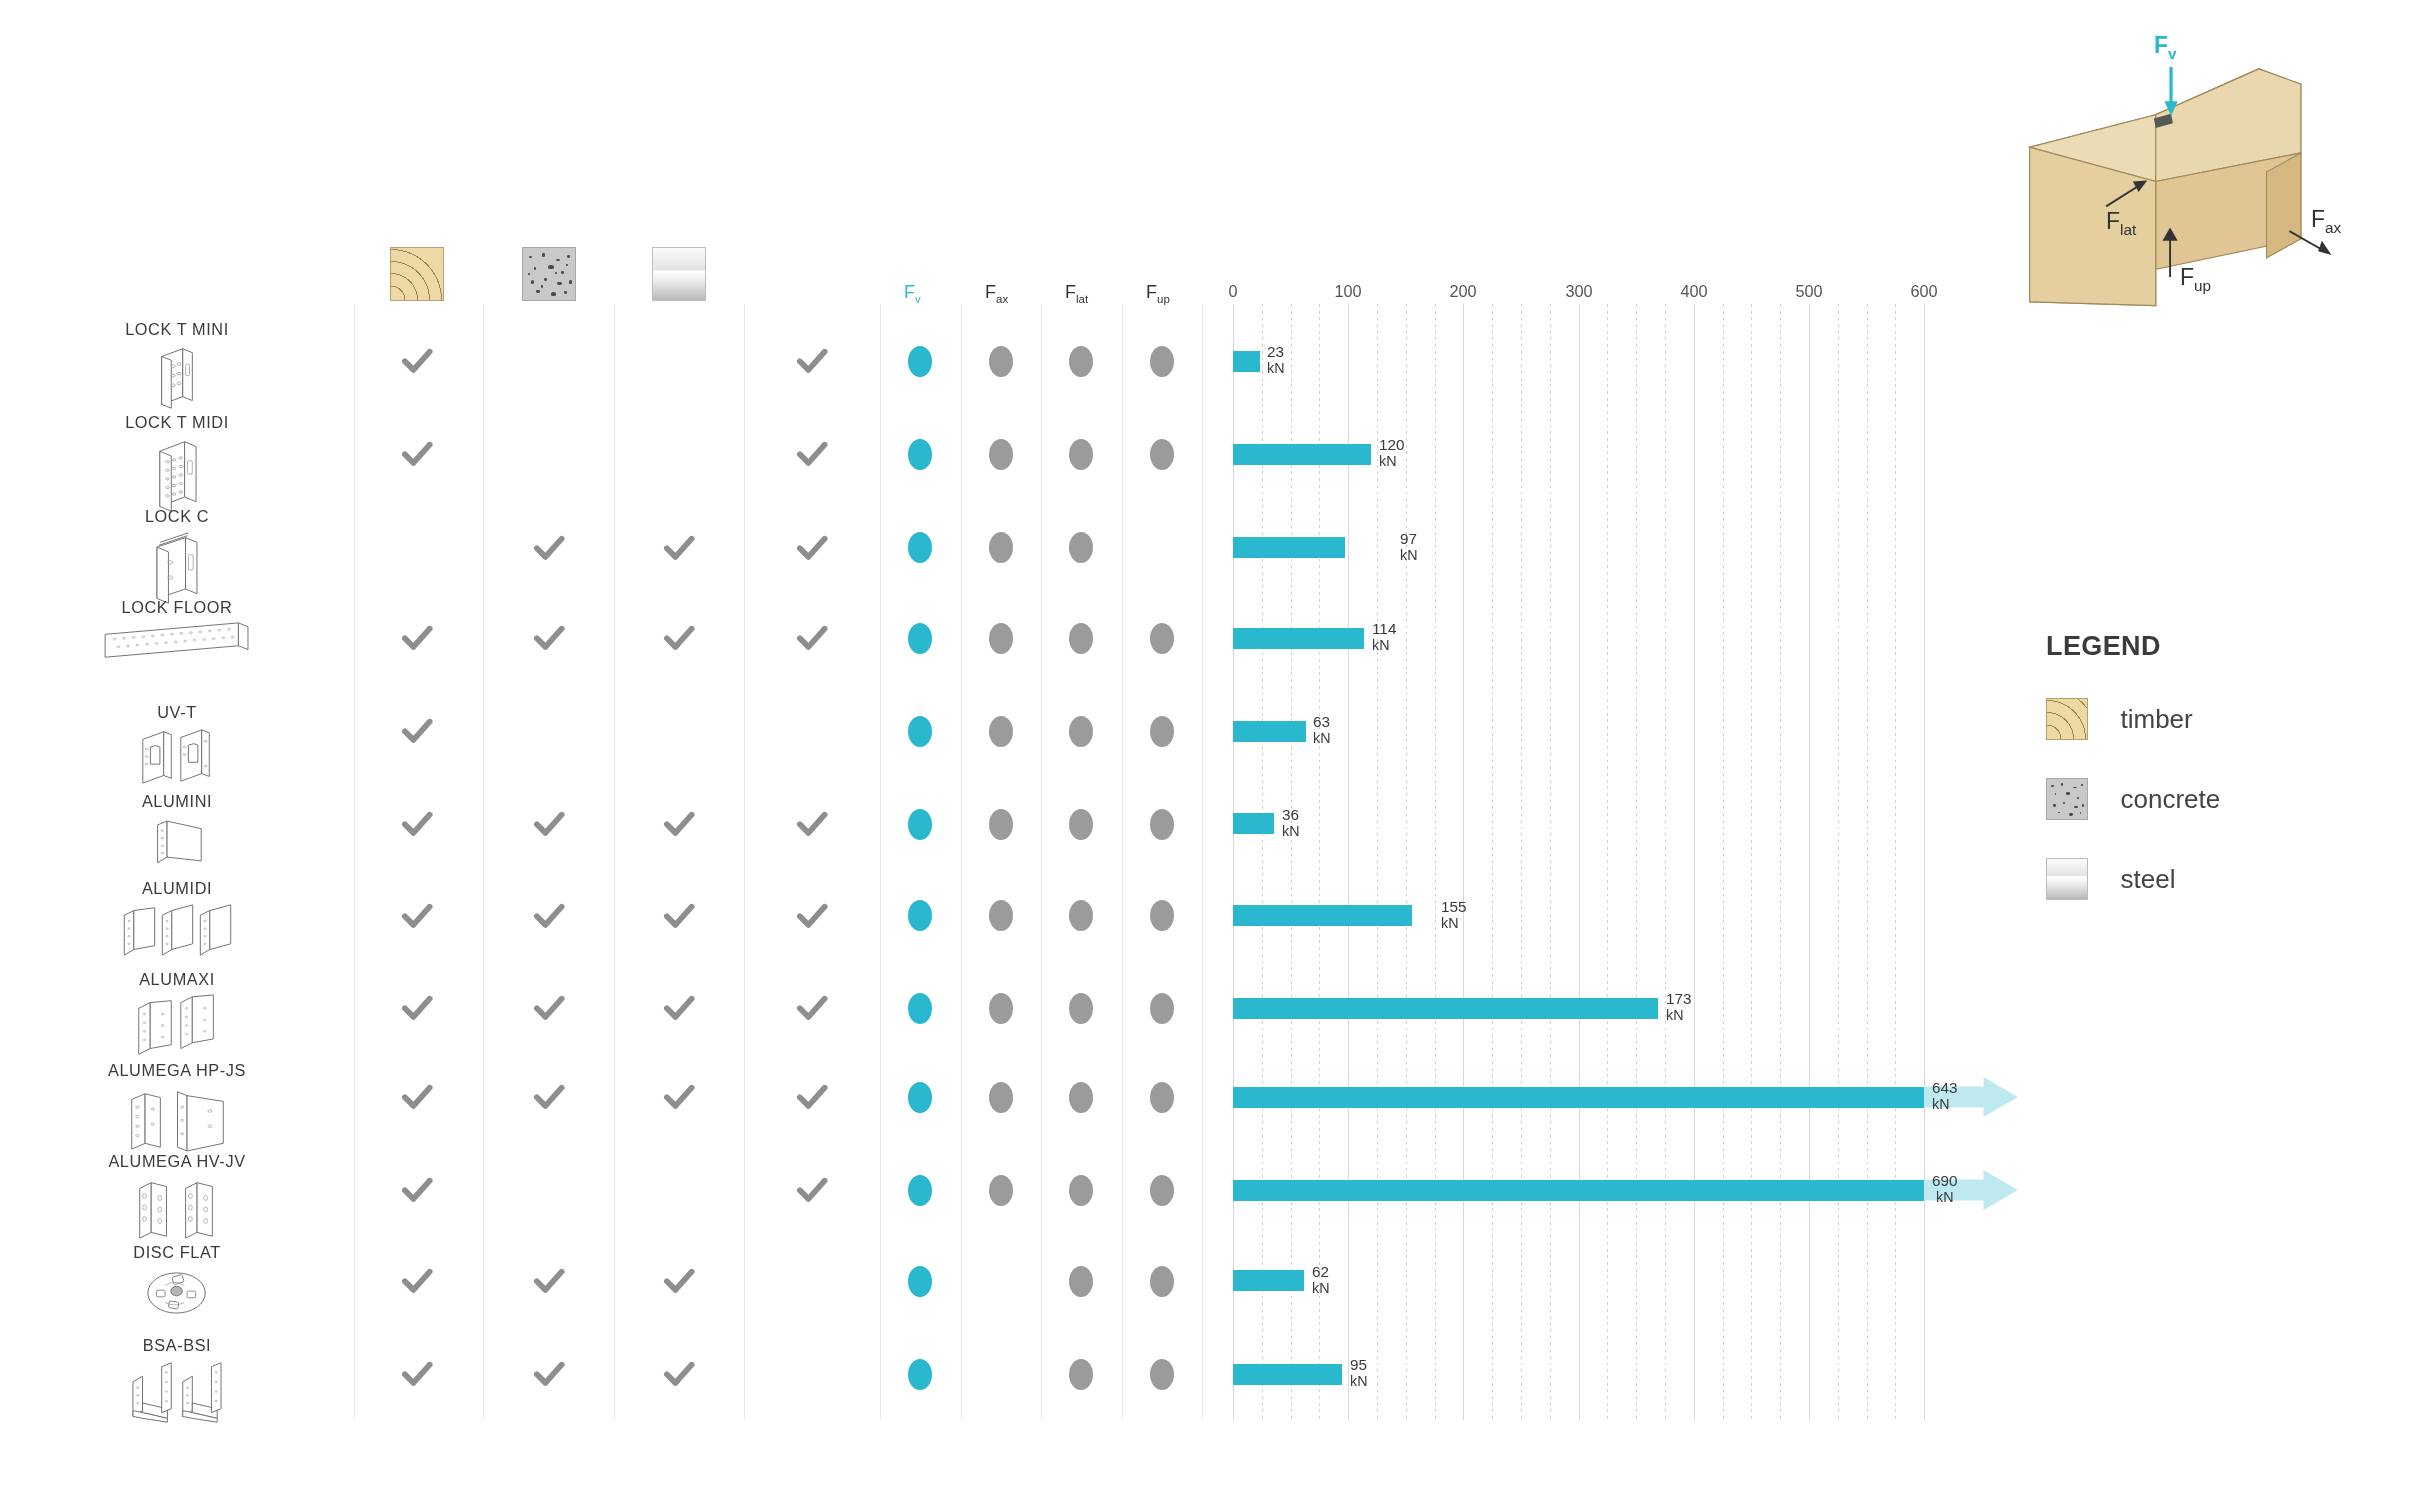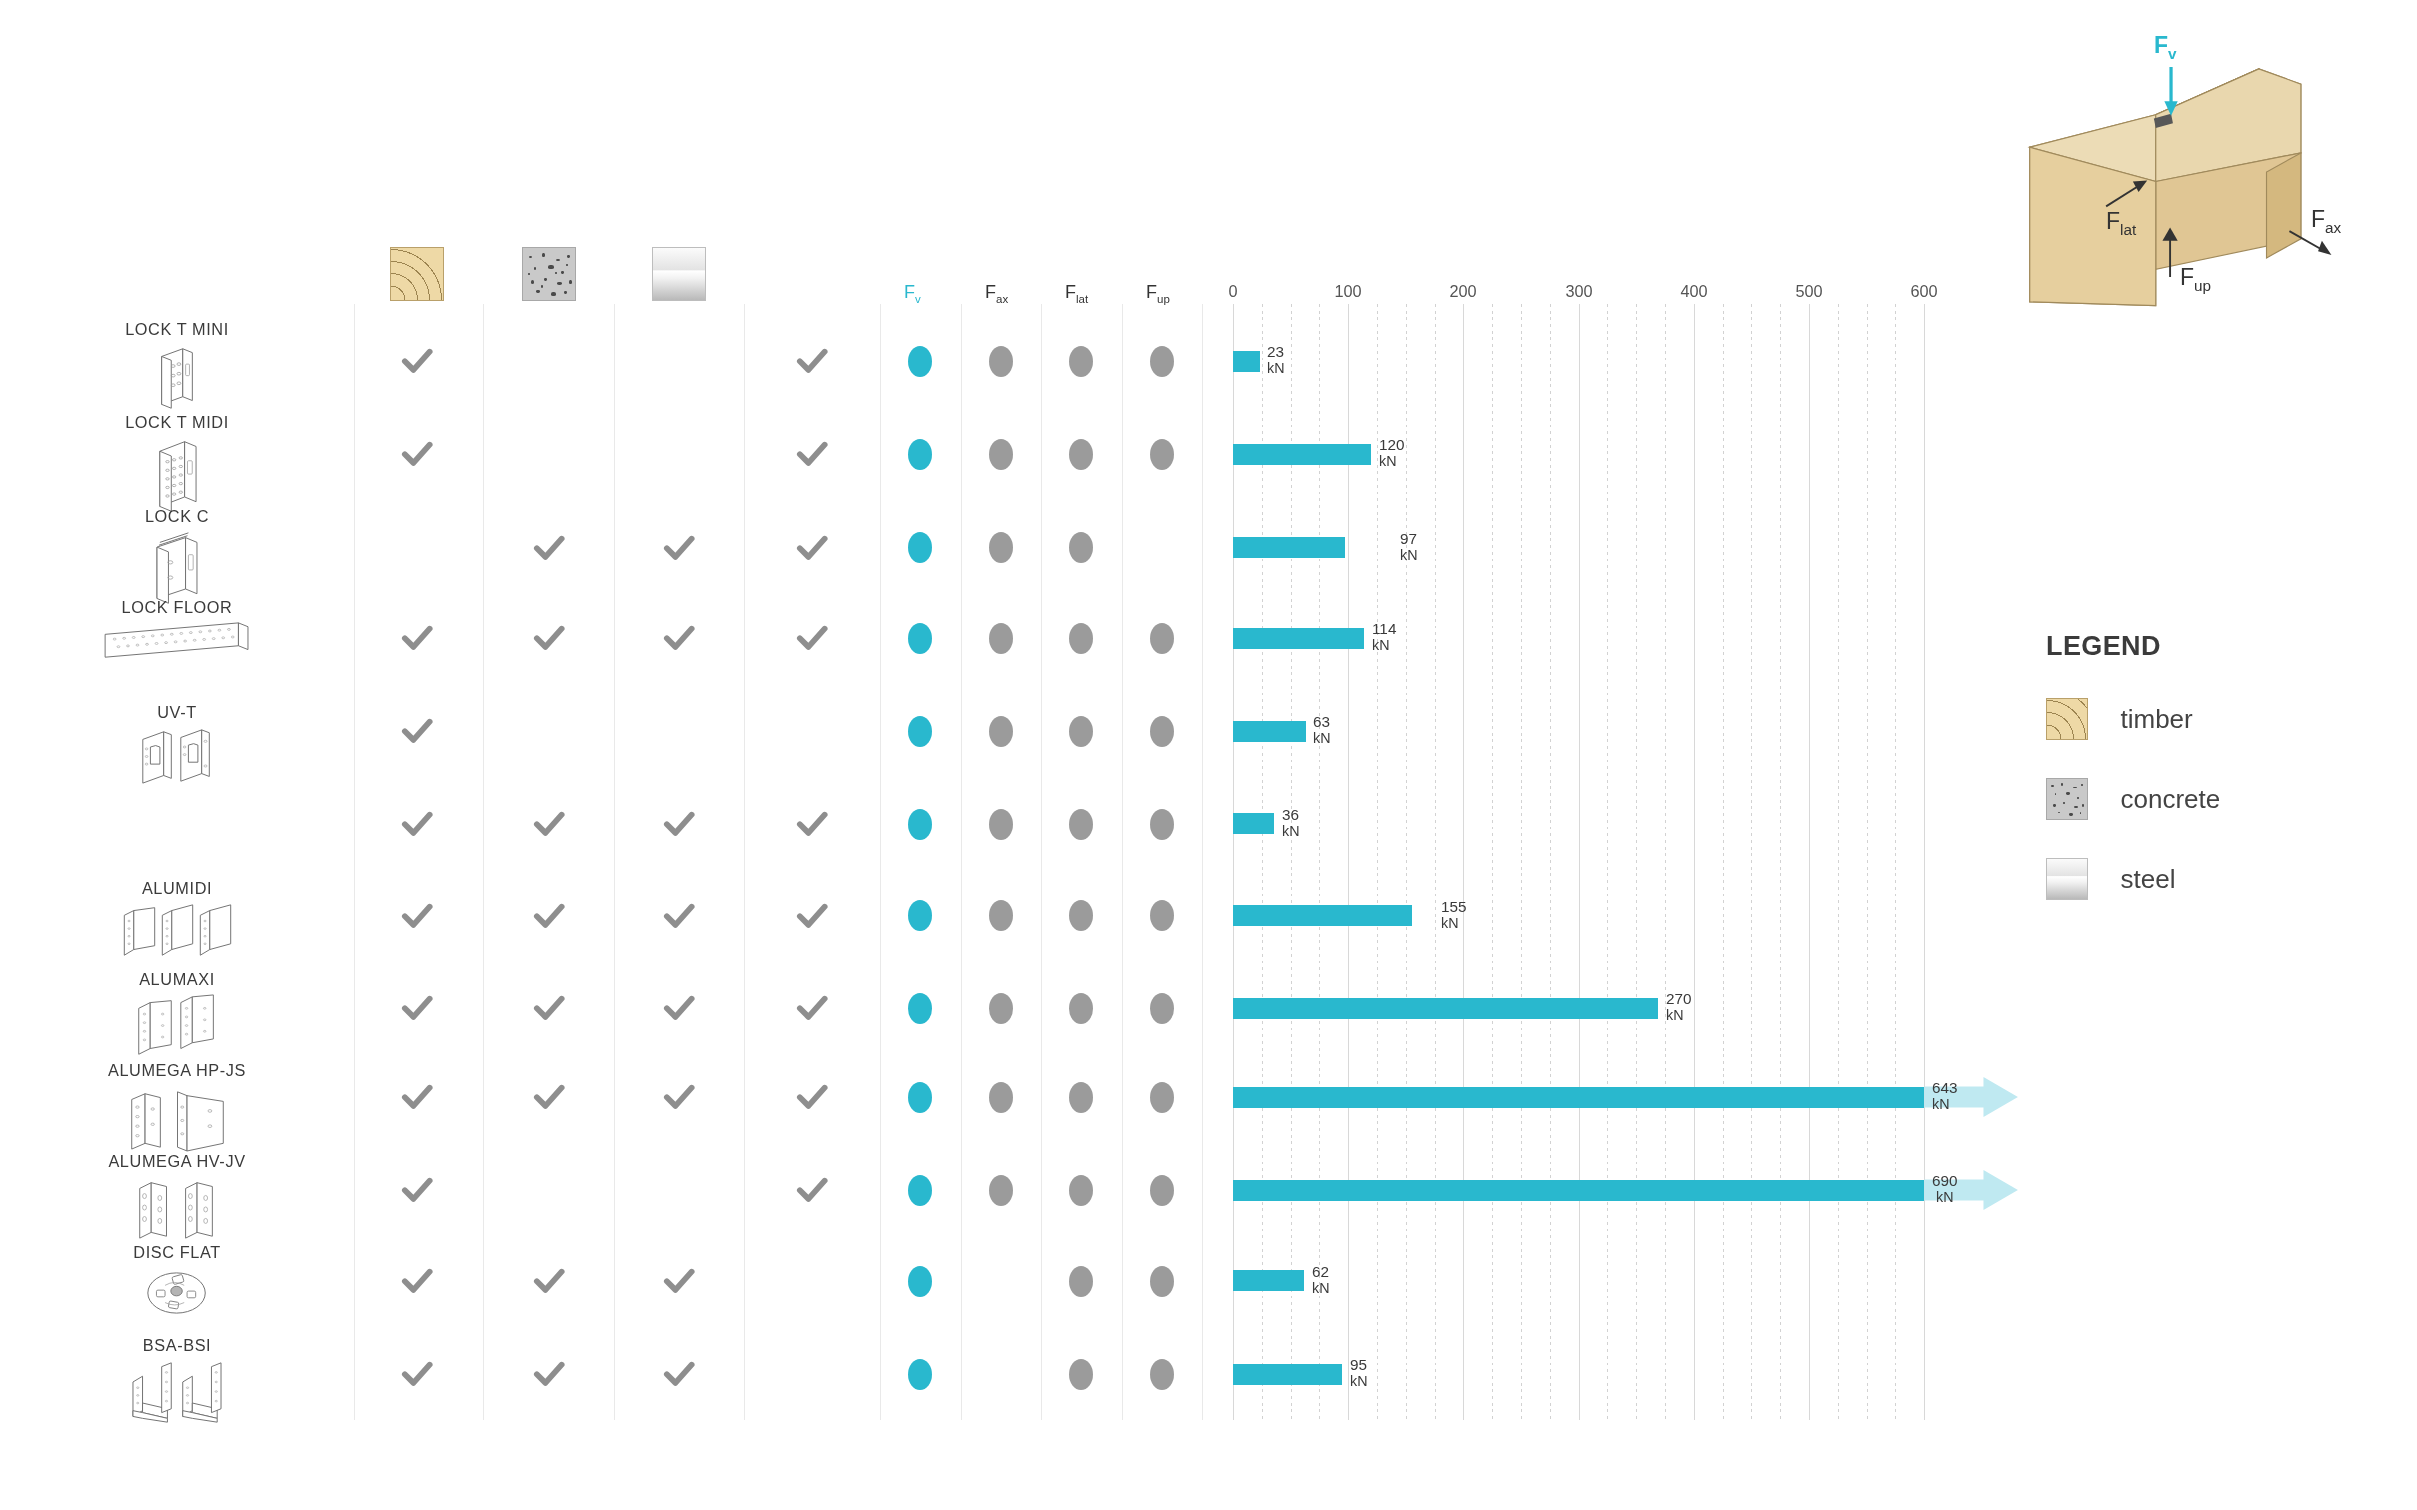--- a/index.html
+++ b/index.html
@@ -211,20 +211,35 @@
               <path d="M52,20 q6,-3 10,0 v18 h-10 z" fill="#fff"></path>
             </g>
             <g fill="none" stroke="#a0a0a0" stroke-width="0.7">
               <ellipse cx="8" cy="24" rx="1.4" ry="1"></ellipse>
               <ellipse cx="8" cy="32" rx="1.4" ry="1"></ellipse>
               <ellipse cx="8" cy="40" rx="1.4" ry="1"></ellipse>
               <ellipse cx="48" cy="22" rx="1.4" ry="1"></ellipse>
               <ellipse cx="48" cy="30" rx="1.4" ry="1"></ellipse>
               <ellipse cx="70" cy="16" rx="1.6" ry="1.1"></ellipse>
               <ellipse cx="70" cy="42" rx="1.6" ry="1.1"></ellipse>
+            </g>
+          </svg></div>
+      </div>
+      <div class="product-cell" style="top: 792px;">
+        <div class="product-name">ALUMINI</div>
+        <div class="product-art"><svg width="55" height="52" viewBox="0 0 58 54">
+            <g stroke="#6e6e6e" fill="#fff" stroke-width="1">
+              <polygon points="8,10 18,6 18,44 8,50"></polygon>
+              <polygon points="18,6 54,14 54,48 18,44"></polygon>
+            </g>
+            <g fill="none" stroke="#a0a0a0" stroke-width="0.7">
+              <ellipse cx="13" cy="16" rx="1.3" ry="0.9"></ellipse>
+              <ellipse cx="13" cy="24" rx="1.3" ry="0.9"></ellipse>
+              <ellipse cx="13" cy="32" rx="1.3" ry="0.9"></ellipse>
+              <ellipse cx="13" cy="40" rx="1.3" ry="0.9"></ellipse>
             </g>
           </svg></div>
       </div>
       <div class="product-cell" style="top: 879px;">
         <div class="product-name">ALUMIDI</div>
         <div class="product-art"><svg width="115" height="57" viewBox="0 0 120 60">
             <g stroke="#6e6e6e" fill="#fff" stroke-width="1" transform="translate(0,0)">
               <polygon points="4,14 14,9 14,50 4,56"></polygon>
               <polygon points="14,9 36,6 36,46 14,50"></polygon>
             </g>
@@ -622,21 +637,21 @@
         <div>36</div>
         <div class="unit">kN</div>
       </div>
       <div class="bar" style="left: 1233px; top: 905px; width: 179px; background: rgb(41, 184, 206);"></div>
       <div class="bar-label" style="left: 1441px; top: 899px;">
         <div>155</div>
         <div class="unit">kN</div>
       </div>
       <div class="bar" style="left: 1233px; top: 998px; width: 425px; background: rgb(41, 184, 206);"></div>
       <div class="bar-label" style="left: 1666px; top: 991px;">
-        <div>270</div>
+        <div>173</div>
         <div class="unit">kN</div>
       </div>
       <div class="bar" style="left: 1233px; top: 1087px; width: 691px; background: rgb(41, 184, 206);"></div>
       <div class="bar-arrow" style="left: 1924px; top: 1075px; width: 96px;"><svg width="96" height="44" viewBox="0 0 100 46">
           <path d="M0,12 L62,12 L62,2 L98,23 L62,44 L62,34 L0,34 Z" fill="#bfe9f1"></path>
         </svg></div>
       <div class="bar-label" style="left: 1932px; top: 1080px;">
         <div>643</div>
         <div class="unit">kN</div>
       </div>

